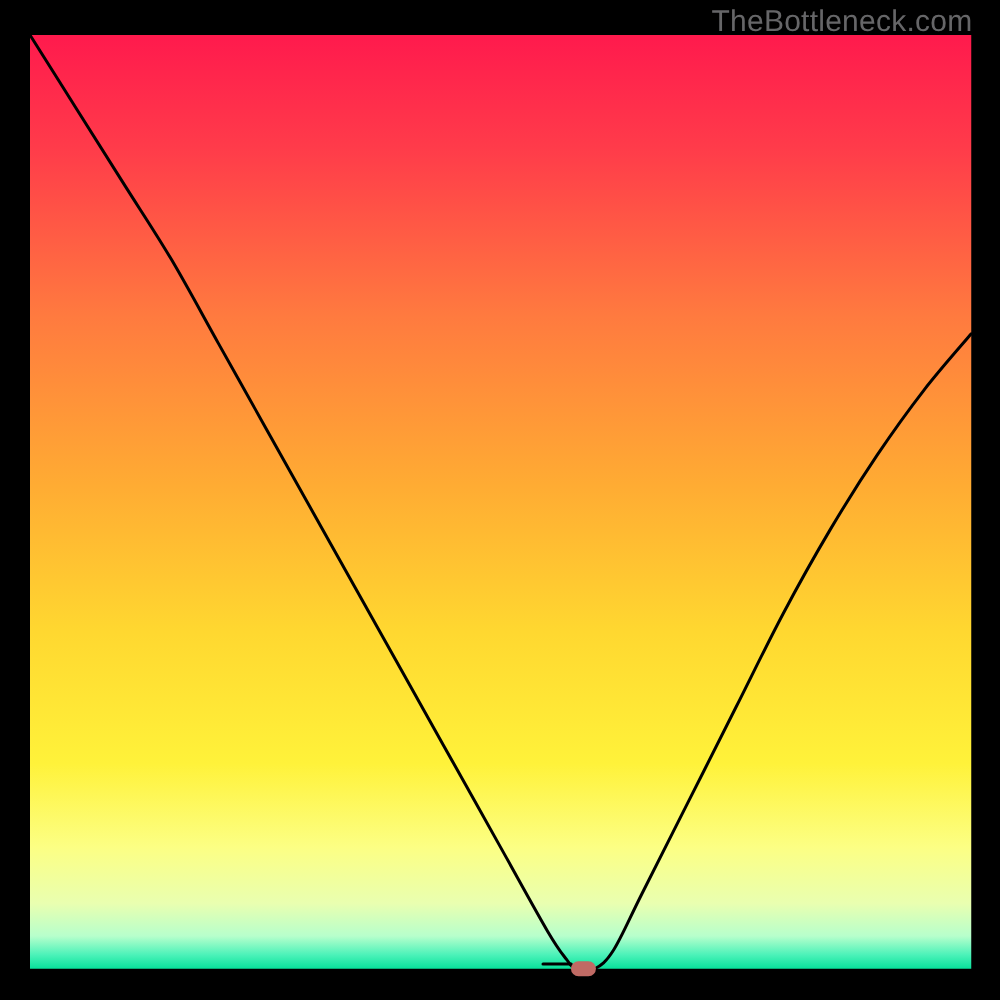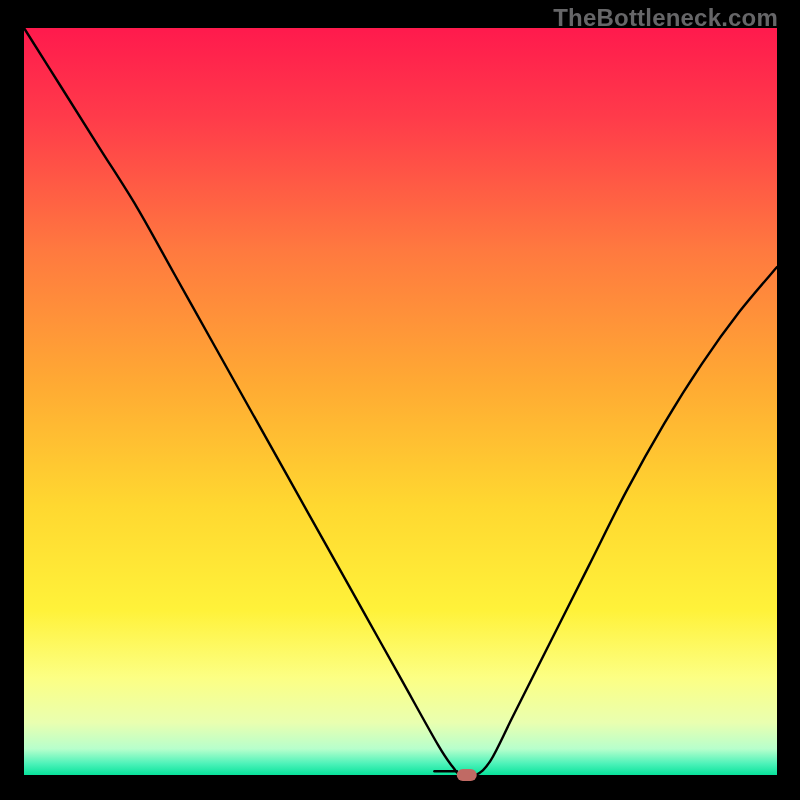--- a/index.html
+++ b/index.html
@@ -15,21 +15,21 @@
     width: 800px;
     height: 800px;
     background: #000;
   }
   .watermark {
     position: absolute;
     top: 4px;
     right: 22px;
     font-family: Arial, Helvetica, sans-serif;
     font-size: 24px;
-    font-weight: 700;
+    font-weight: 400;
     color: #666668;
     letter-spacing: 0.2px;
   }
   svg {
     position: absolute;
     top: 0;
     left: 0;
   }
 </style>
 </head>

